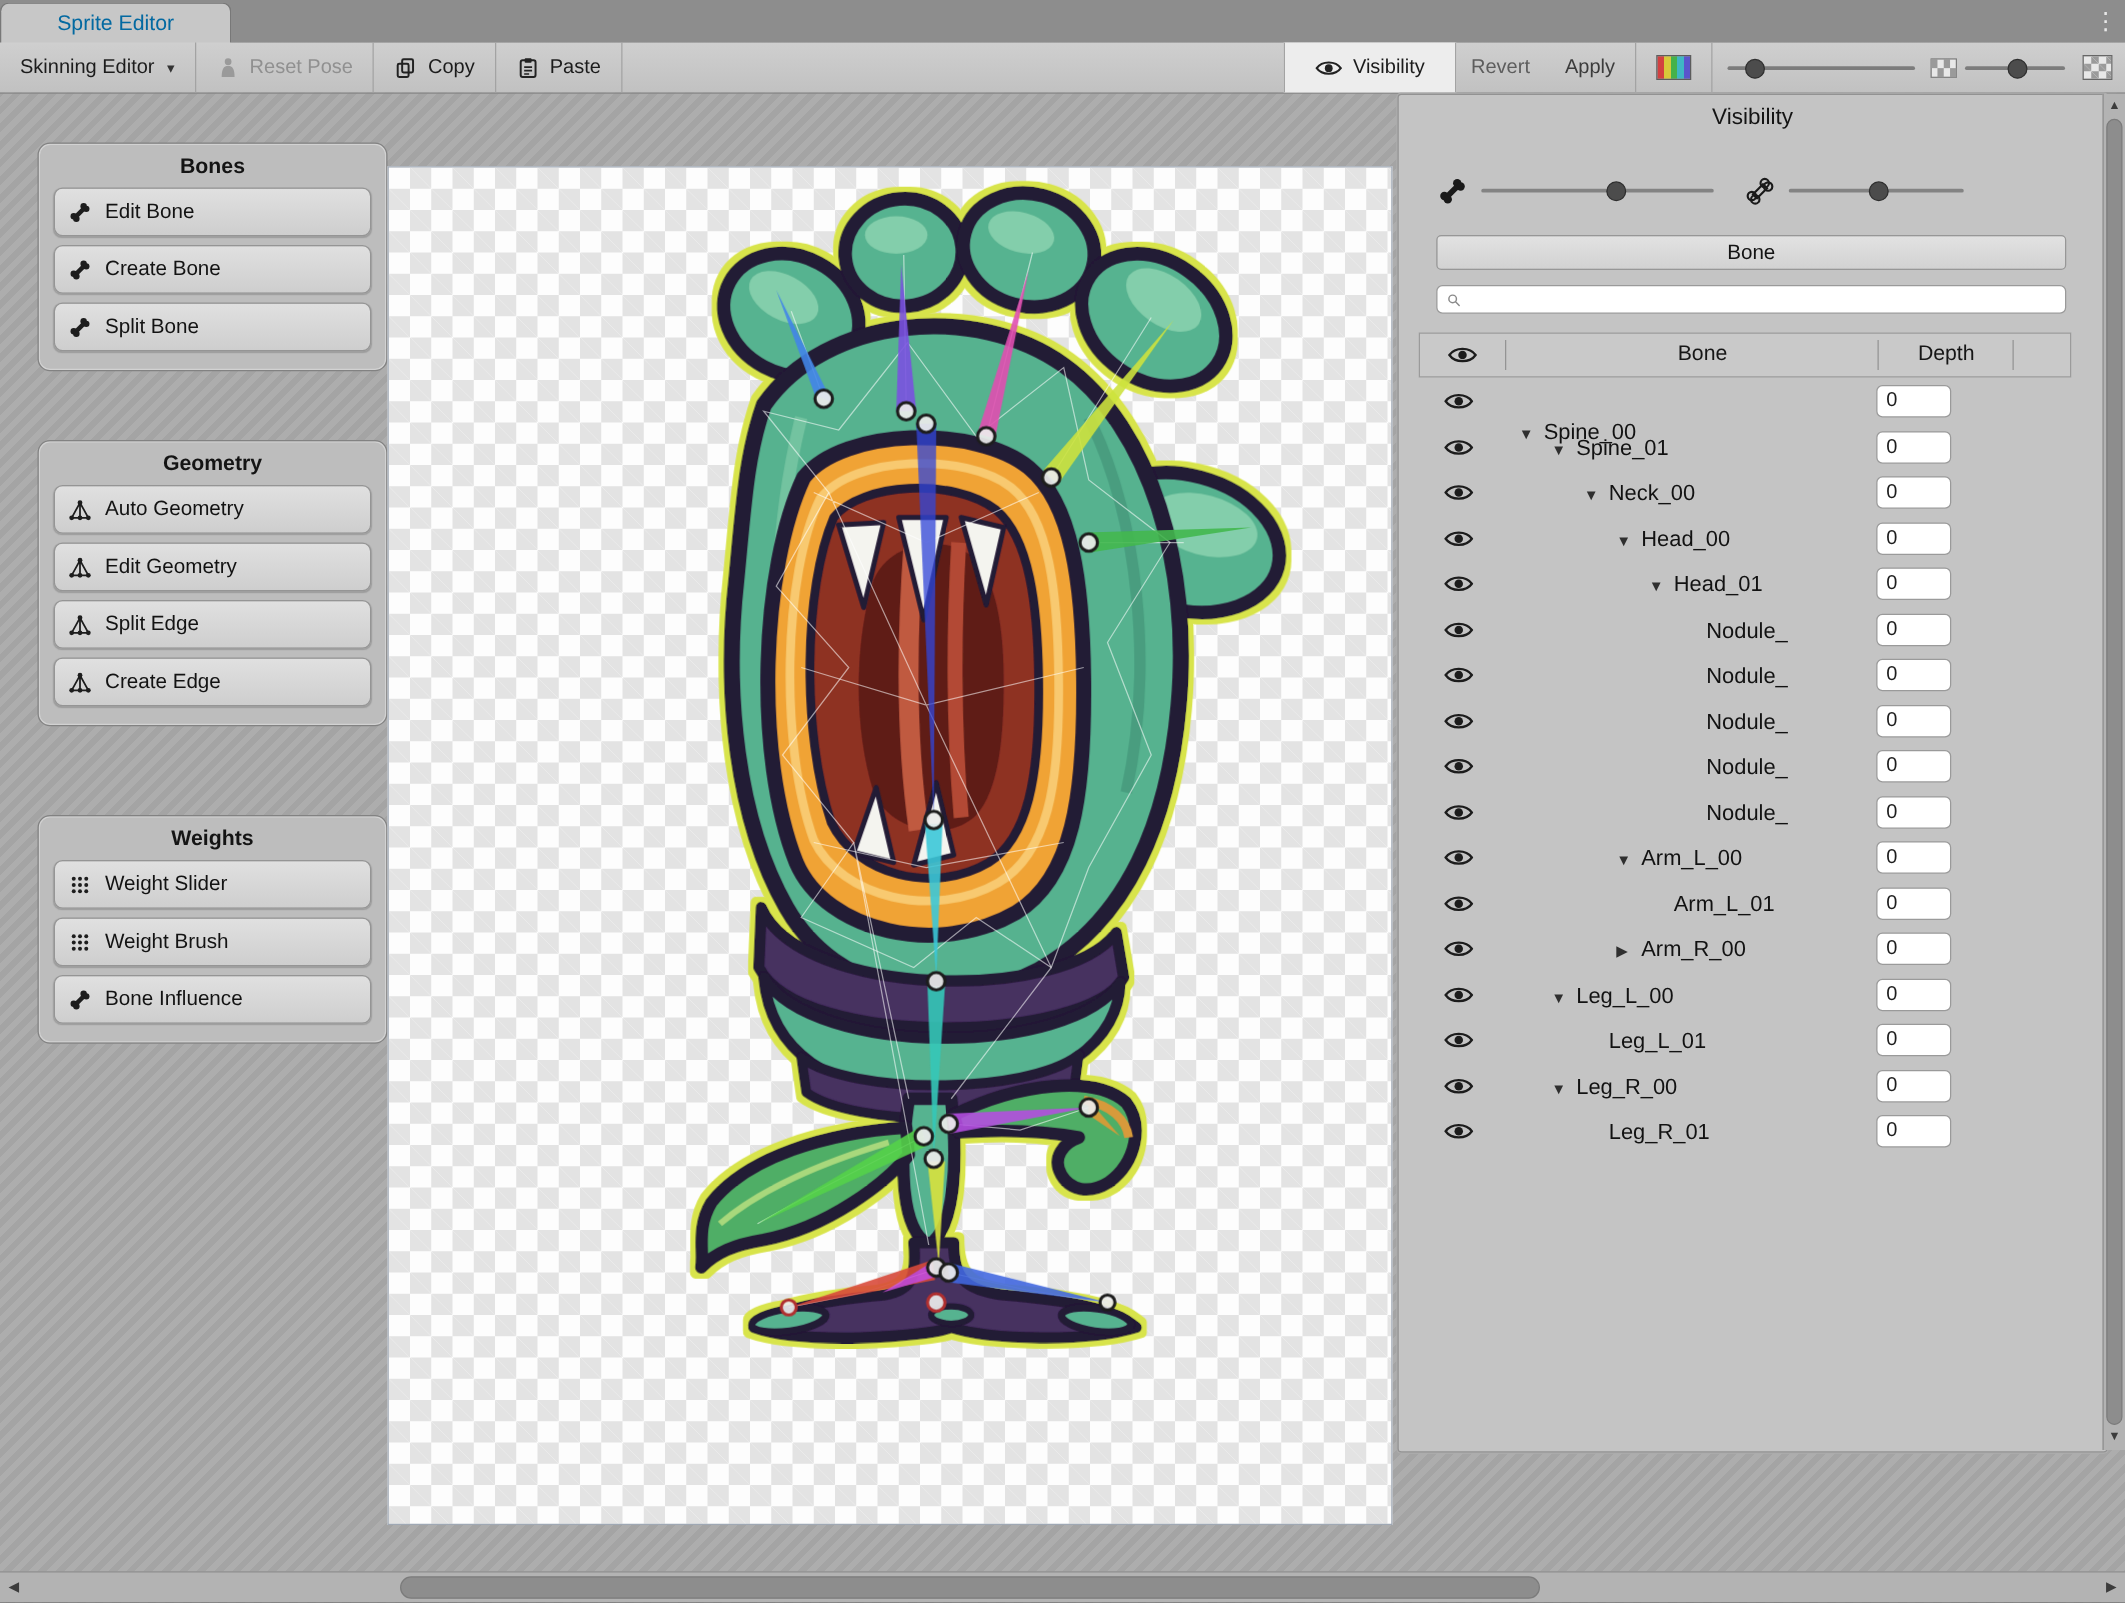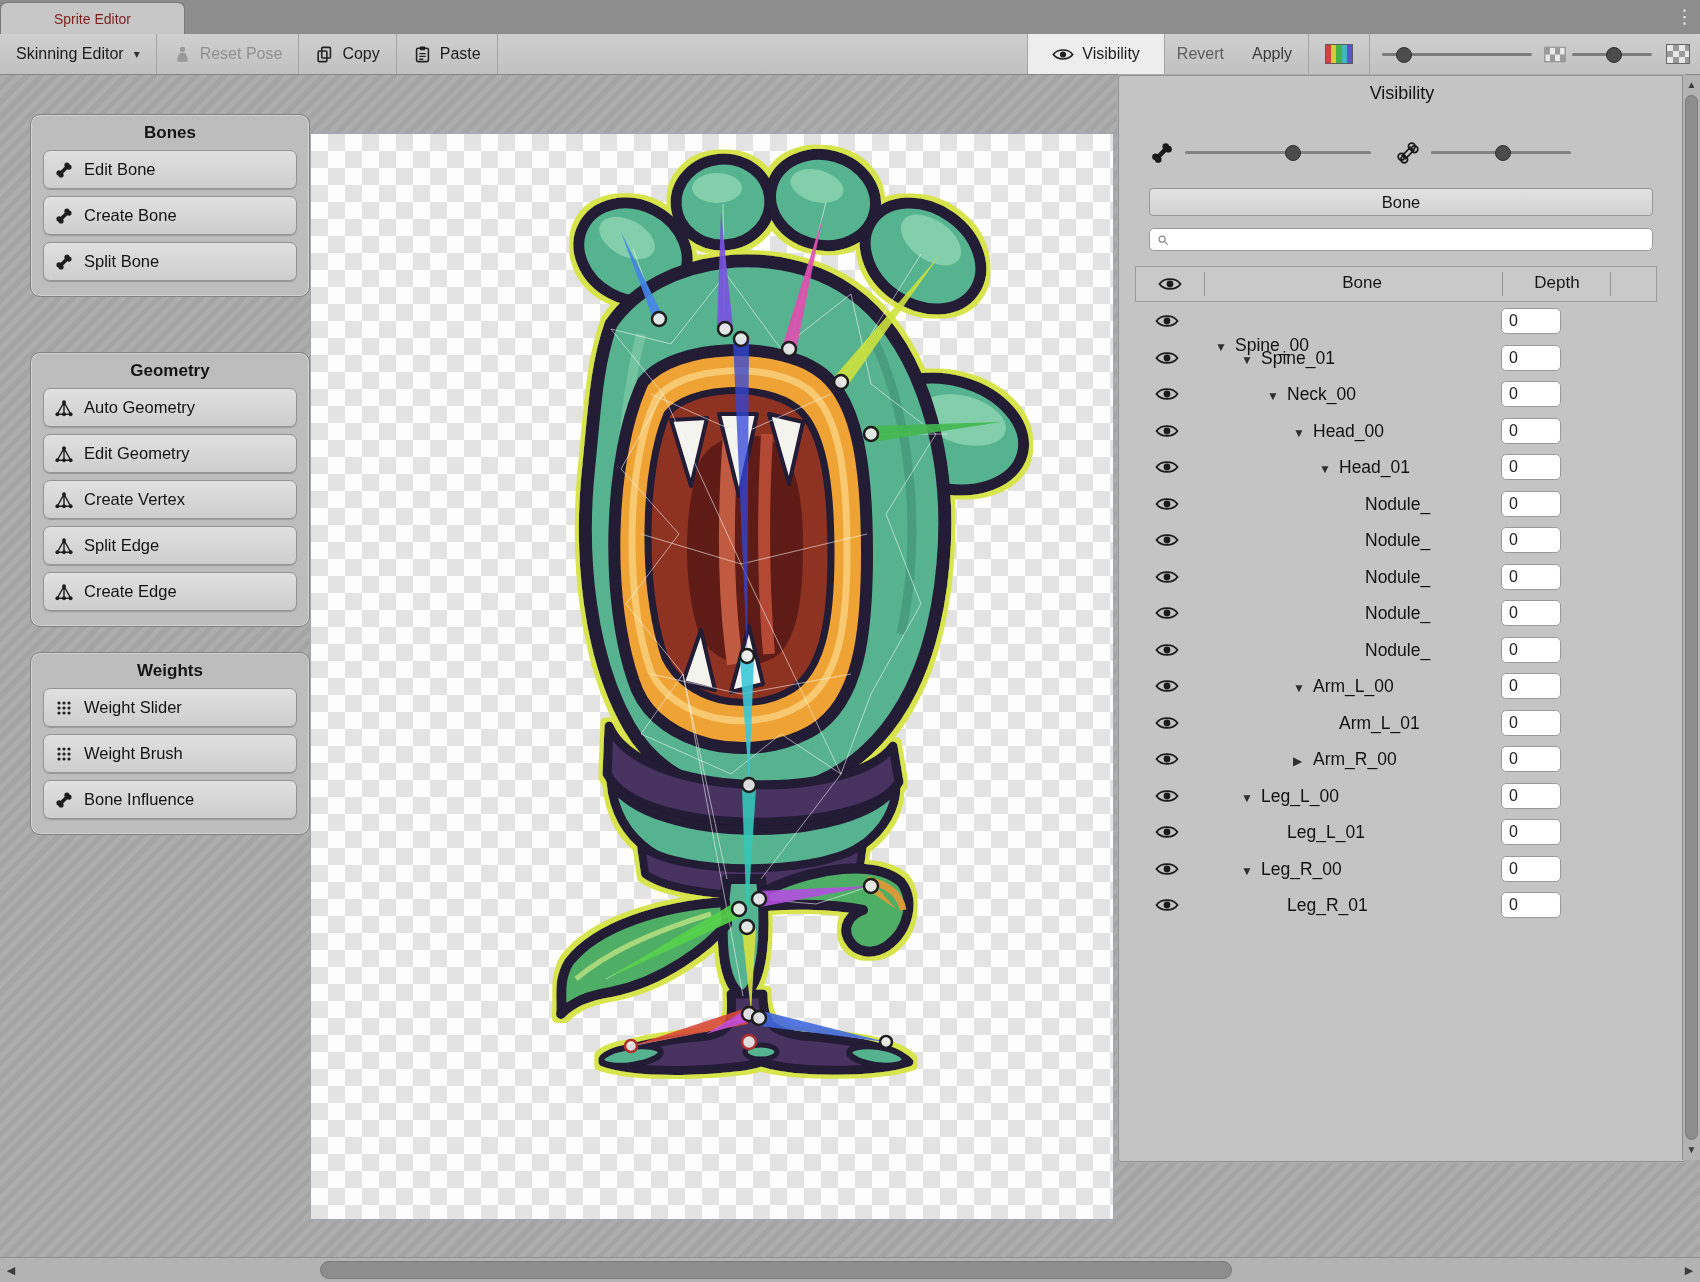--- a/index.html
+++ b/index.html
@@ -3,21 +3,21 @@
 <meta charset="utf-8">
 <style>
   html,body{margin:0;padding:0;background:#6f6f6f;font-family:"Liberation Sans",sans-serif;}
   #app{position:relative;width:1700px;height:1282px;overflow:hidden;
        background:repeating-linear-gradient(135deg,#a4a4a4 0 5px,#adadad 5px 10px);
        -webkit-user-select:none;user-select:none;}
 
   
   .tabstrip{position:absolute;left:0;top:0;right:0;height:34px;background:#8d8d8d;border-bottom:1px solid #6d6d6d;}
   .tab{position:absolute;left:0;top:2px;width:183px;height:32px;background:#c7c7c7;border:1px solid #787878;border-bottom:none;
-       border-radius:7px 7px 0 0;display:flex;align-items:center;justify-content:center;font-size:14px;color:#7f1d1d;}
+       border-radius:7px 7px 0 0;display:flex;align-items:center;justify-content:center;font-size:17px;color:#0369a1;}
   .kebab{position:absolute;right:8px;top:5px;font-size:19px;color:#e8e8e8;letter-spacing:-2px;}
 
   
   .toolbar{position:absolute;left:0;top:34px;right:0;height:40px;background:linear-gradient(#cfcfcf,#c1c1c1);
            border-bottom:1px solid #878787;display:flex;align-items:stretch;}
   .tseg{display:flex;align-items:center;gap:8px;padding:0 16px;font-size:16px;color:#1c1c1c;border-right:1px solid #a3a3a3;cursor:default;}
   .tseg .ticon{color:#222;}
   .tseg.disabled{color:#909090;}
   .tseg.disabled .ticon{color:#9a9a9a;}
   .tseg.plain{border-right:none;padding:0 12px;}
@@ -260,26 +260,20 @@
     <div class="toolbtn">
       <svg class="ticon" width="20" height="20">
           <use href="#i-mesh"></use>
         </svg>
       <span>Edit Geometry</span>
     </div>
     <div class="toolbtn">
       <svg class="ticon" width="20" height="20">
           <use href="#i-mesh"></use>
         </svg>
-      <span>Create Vertex</span>
-    </div>
-    <div class="toolbtn">
-      <svg class="ticon" width="20" height="20">
-          <use href="#i-mesh"></use>
-        </svg>
       <span>Split Edge</span>
     </div>
     <div class="toolbtn">
       <svg class="ticon" width="20" height="20">
           <use href="#i-mesh"></use>
         </svg>
       <span>Create Edge</span>
     </div>
   </div>
 

